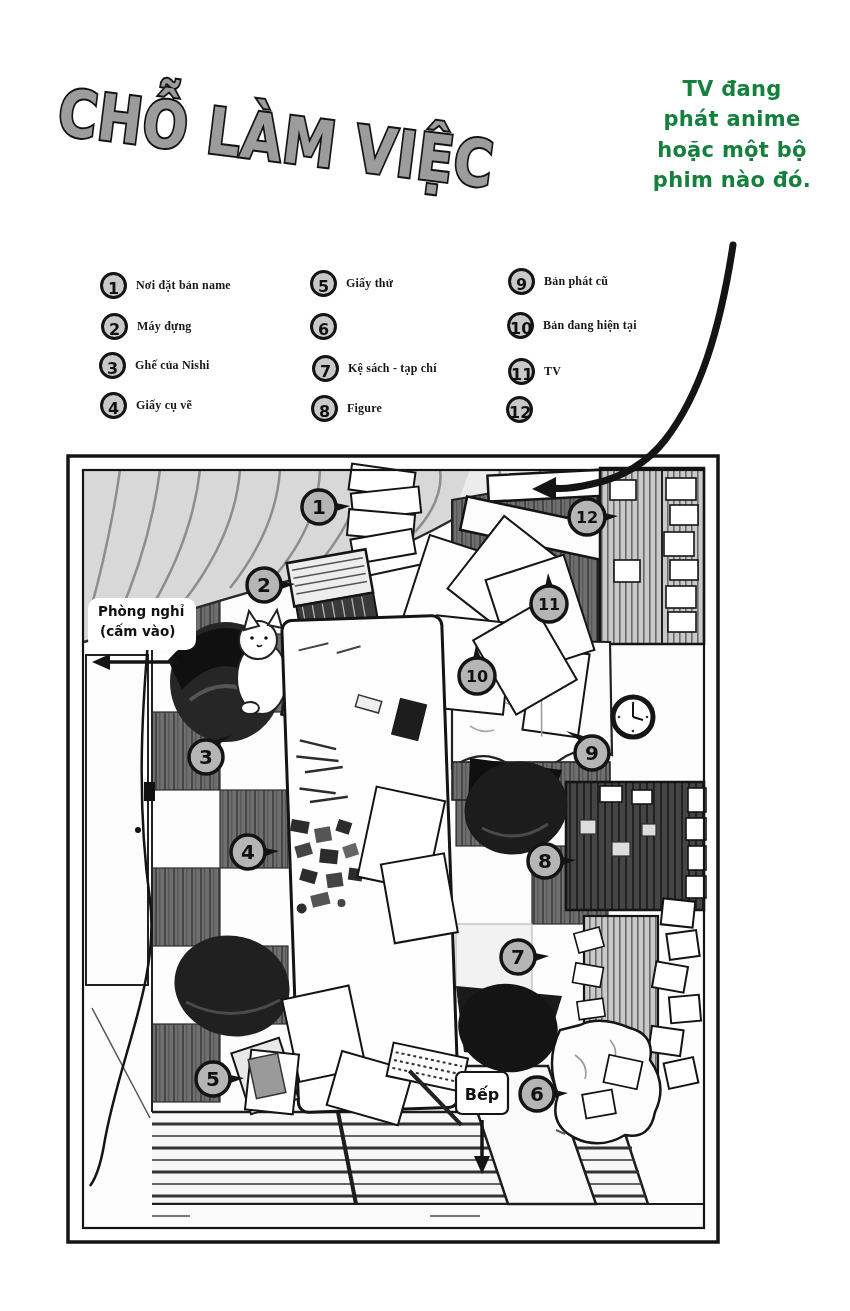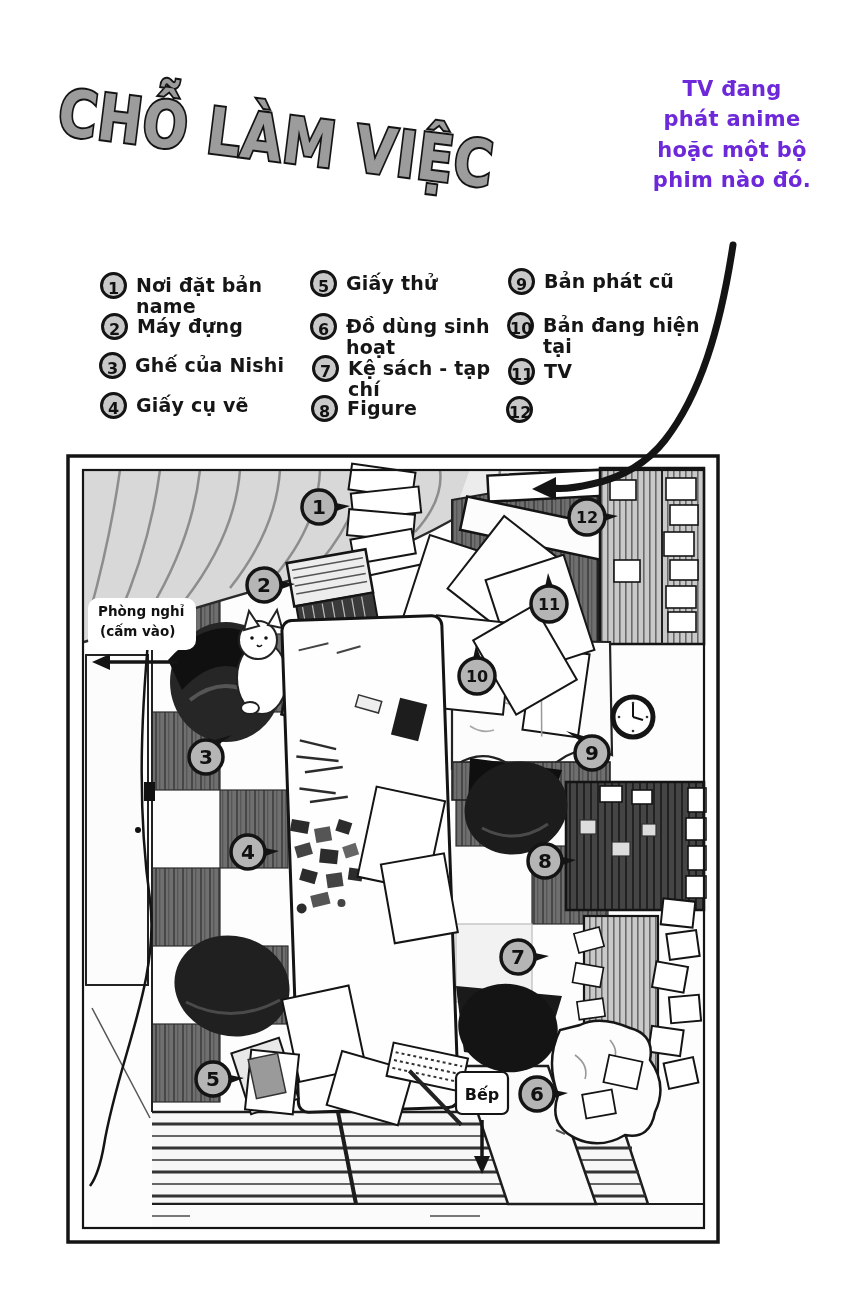--- a/index.html
+++ b/index.html
@@ -2,28 +2,28 @@
 <html><head>
 <meta charset="utf-8">
 <style>
   html,body{margin:0;padding:0;background:#ffffff;}
   .page{position:relative;width:850px;height:1311px;background:#fff;overflow:hidden;
         font-family:"DejaVu Sans","Liberation Sans",sans-serif;color:#161616;}
   .abs{position:absolute;}
   
   .annotation{left:622px;top:74px;width:220px;text-align:center;
       font-size:21px;font-weight:700;line-height:1.45;white-space:pre-line;
-      letter-spacing:.3px;color:#6d28d9;}
+      letter-spacing:.3px;color:#15803d;}
   
   .legend-item{display:flex;align-items:flex-start;}
   .legend-num{flex:0 0 auto;width:27px;height:27px;border:3px solid #141414;border-radius:50%;
       background:#c9c9c9;color:#111;font-size:16px;font-weight:700;line-height:27px;
       text-align:center;box-sizing:border-box;}
-  .legend-label{margin-left:9px;margin-top:3px;font-size:19px;font-weight:700;
-      line-height:21px;letter-spacing:.2px;max-width:178px;}
+  .legend-label{margin-left:9px;margin-top:3px;font-size:12px;font-weight:700;
+      line-height:21px;letter-spacing:.2px;max-width:178px;font-family:Liberation Serif, serif;}
   svg text{font-family:"DejaVu Sans","Liberation Sans",sans-serif;}
 </style>
 </head>
 <body>
 
 <div class="page">
 
   <svg class="abs" style="left:38px;top:22px;" width="480" height="210" viewBox="0 0 480 210">
     <text x="18" y="112" transform="rotate(7 18 112)" font-size="64" font-weight="bold" letter-spacing="1" fill="#9c9c9c" stroke="#141414" stroke-width="4" paint-order="stroke" textLength="438" lengthAdjust="spacingAndGlyphs">CHỖ LÀM VIỆC</text>
   </svg>
@@ -49,21 +49,20 @@
     <span class="legend-num">4</span>
     <span class="legend-label">Giấy cụ vẽ</span>
   </div>
 
   <div class="abs legend-item" style="left:310px;top:270px;">
     <span class="legend-num">5</span>
     <span class="legend-label">Giấy thử</span>
   </div>
   <div class="abs legend-item" style="left:310px;top:313px;">
     <span class="legend-num">6</span>
-    <span class="legend-label">Đồ dùng sinh hoạt</span>
   </div>
   <div class="abs legend-item" style="left:312px;top:355px;">
     <span class="legend-num">7</span>
     <span class="legend-label">Kệ sách - tạp chí</span>
   </div>
   <div class="abs legend-item" style="left:311px;top:395px;">
     <span class="legend-num">8</span>
     <span class="legend-label">Figure</span>
   </div>
 

